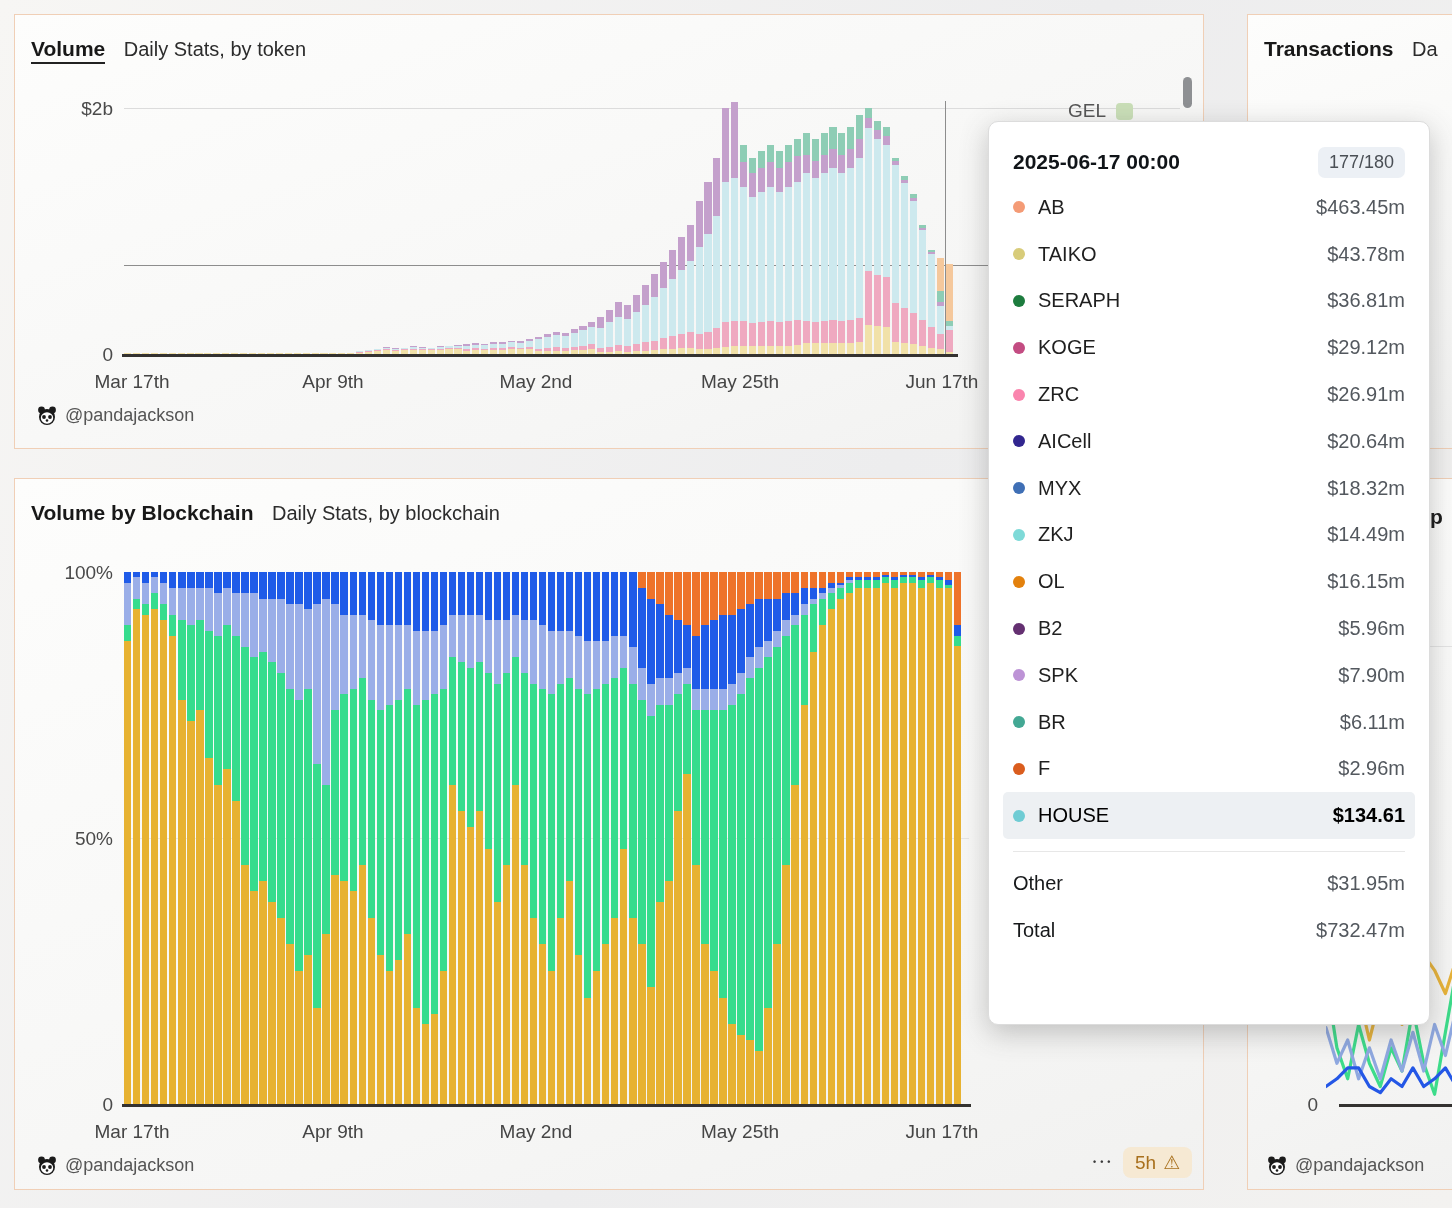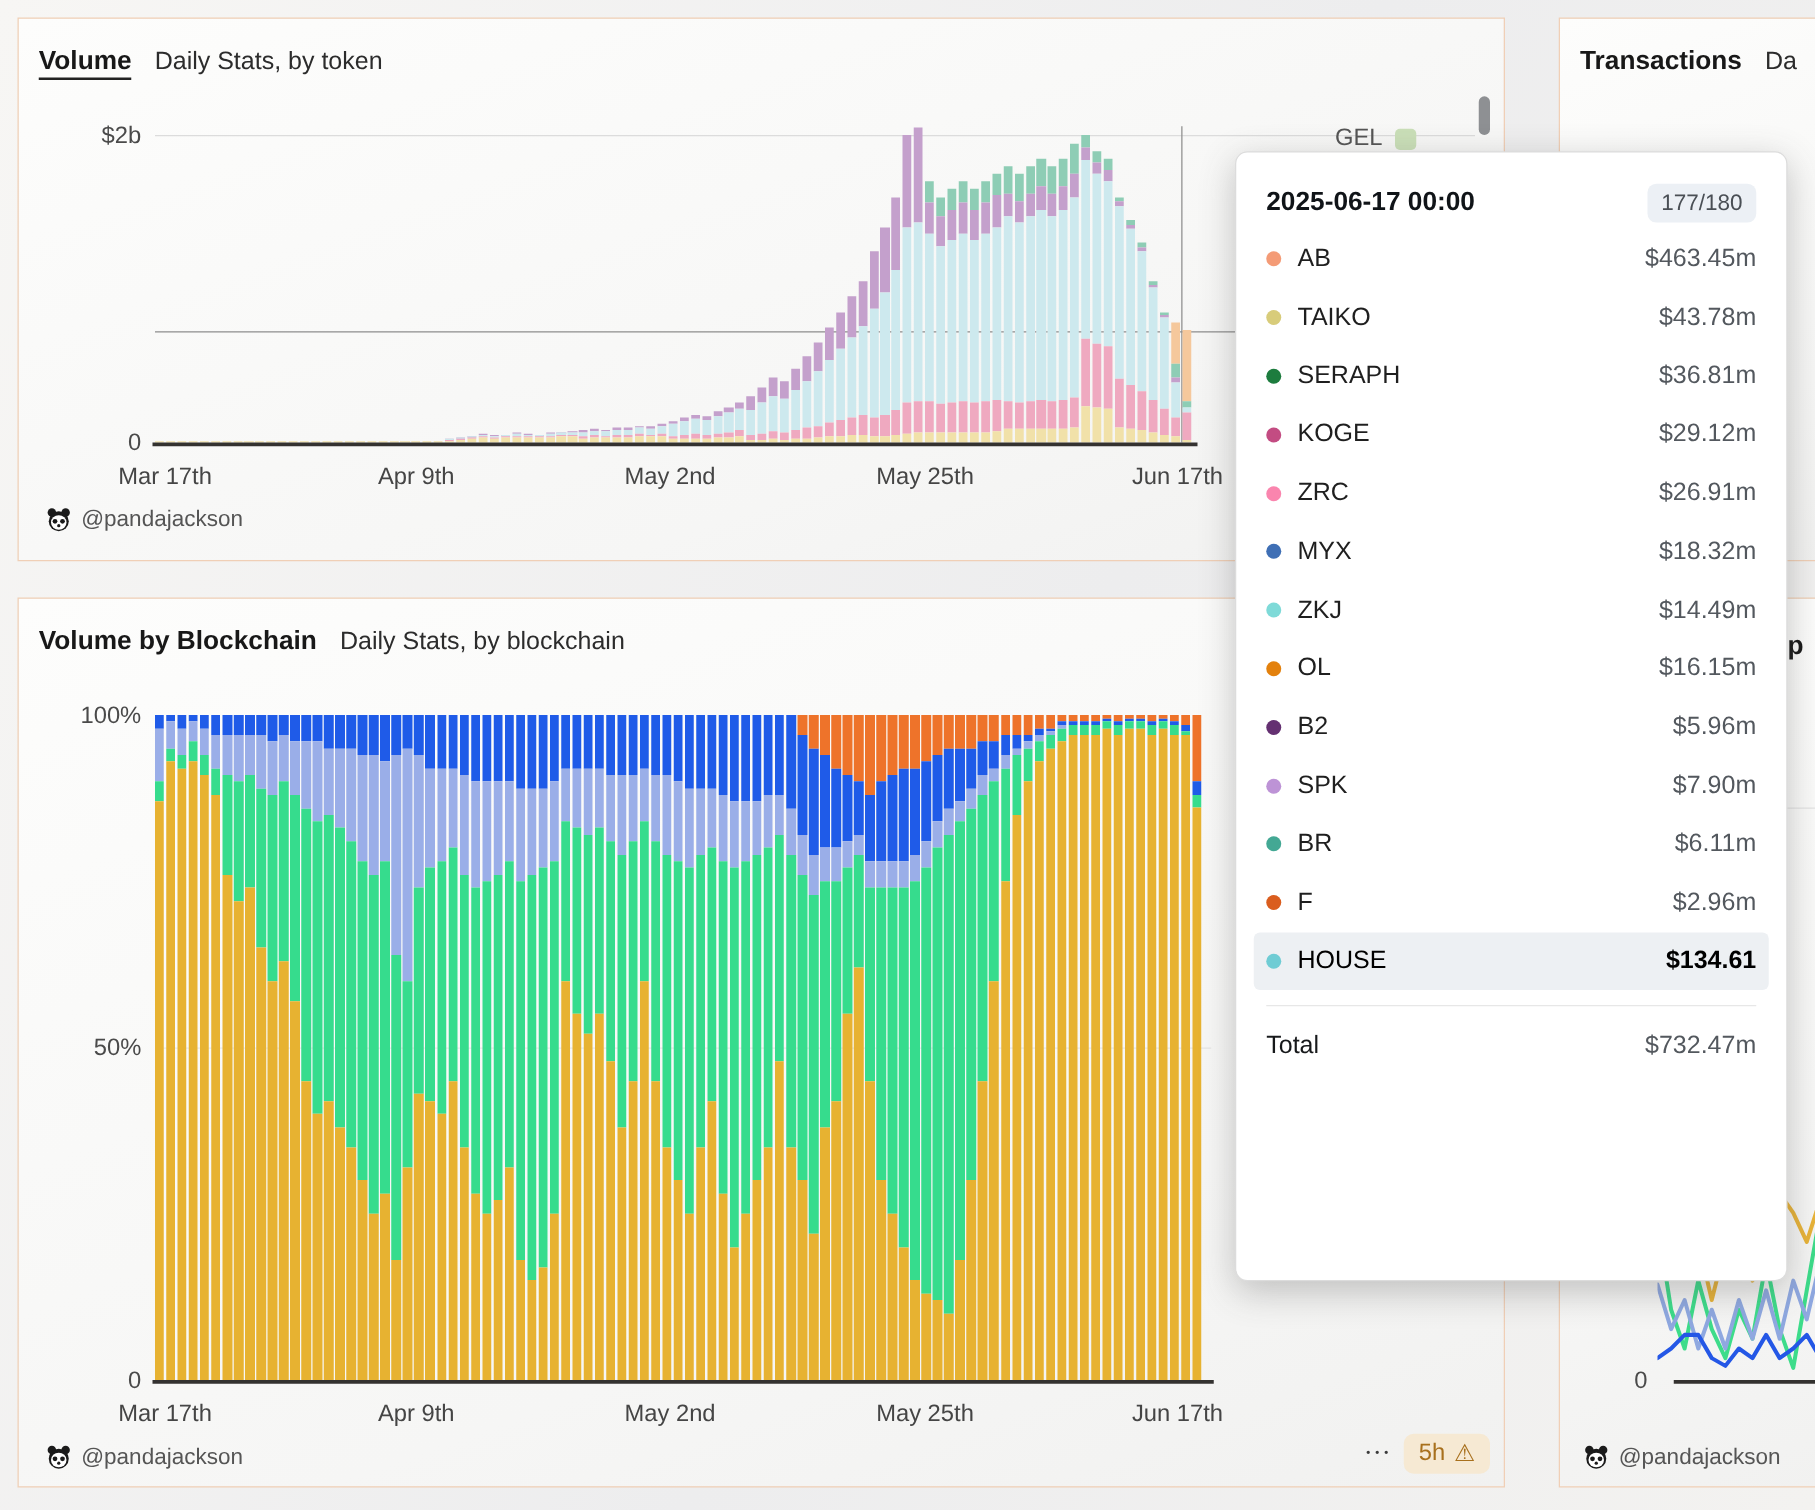--- a/index.html
+++ b/index.html
@@ -1278,20 +1278,25 @@
         <span class="tt-dot" style="background: rgb(195, 76, 130);"></span>
         <span class="tt-label">KOGE</span>
         <span class="tt-value">$29.12m</span>
       </div>
       <div class="tt-row">
         <span class="tt-dot" style="background: rgb(250, 133, 174);"></span>
         <span class="tt-label">ZRC</span>
         <span class="tt-value">$26.91m</span>
       </div>
       <div class="tt-row">
+        <span class="tt-dot" style="background: rgb(49, 38, 143);"></span>
+        <span class="tt-label">AICell</span>
+        <span class="tt-value">$20.64m</span>
+      </div>
+      <div class="tt-row">
         <span class="tt-dot" style="background: rgb(63, 111, 181);"></span>
         <span class="tt-label">MYX</span>
         <span class="tt-value">$18.32m</span>
       </div>
       <div class="tt-row">
         <span class="tt-dot" style="background: rgb(126, 218, 216);"></span>
         <span class="tt-label">ZKJ</span>
         <span class="tt-value">$14.49m</span>
       </div>
       <div class="tt-row">
@@ -1321,17 +1326,21 @@
       </div>
       <div class="tt-row hl">
         <span class="tt-dot" style="background: rgb(111, 204, 212);"></span>
         <span class="tt-label">HOUSE</span>
         <span class="tt-value">$134.61</span>
       </div>
     </div>
   <div class="tt-div"></div>
   <div id="tt-summary">
       <div class="tt-sum">
+        <span class="tt-label">Other</span>
+        <span class="tt-value">$31.95m</span>
+      </div>
+      <div class="tt-sum">
         <span class="tt-label">Total</span>
         <span class="tt-value">$732.47m</span>
       </div>
     </div>
 </div>
 
 </body></html>

